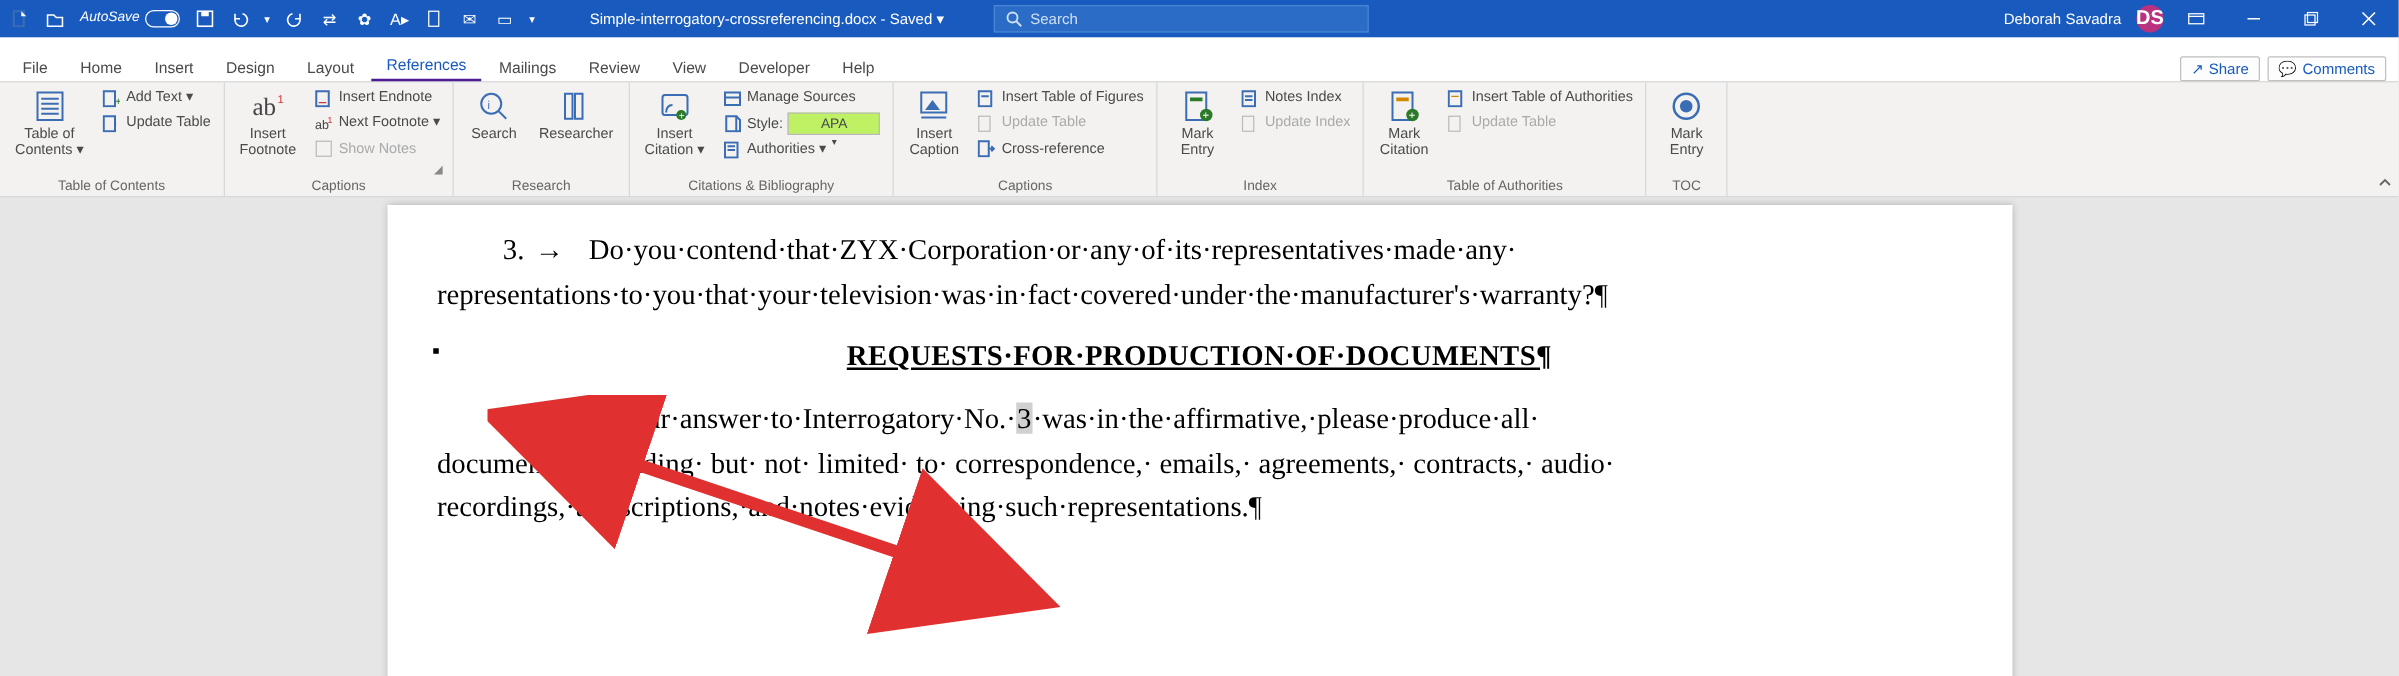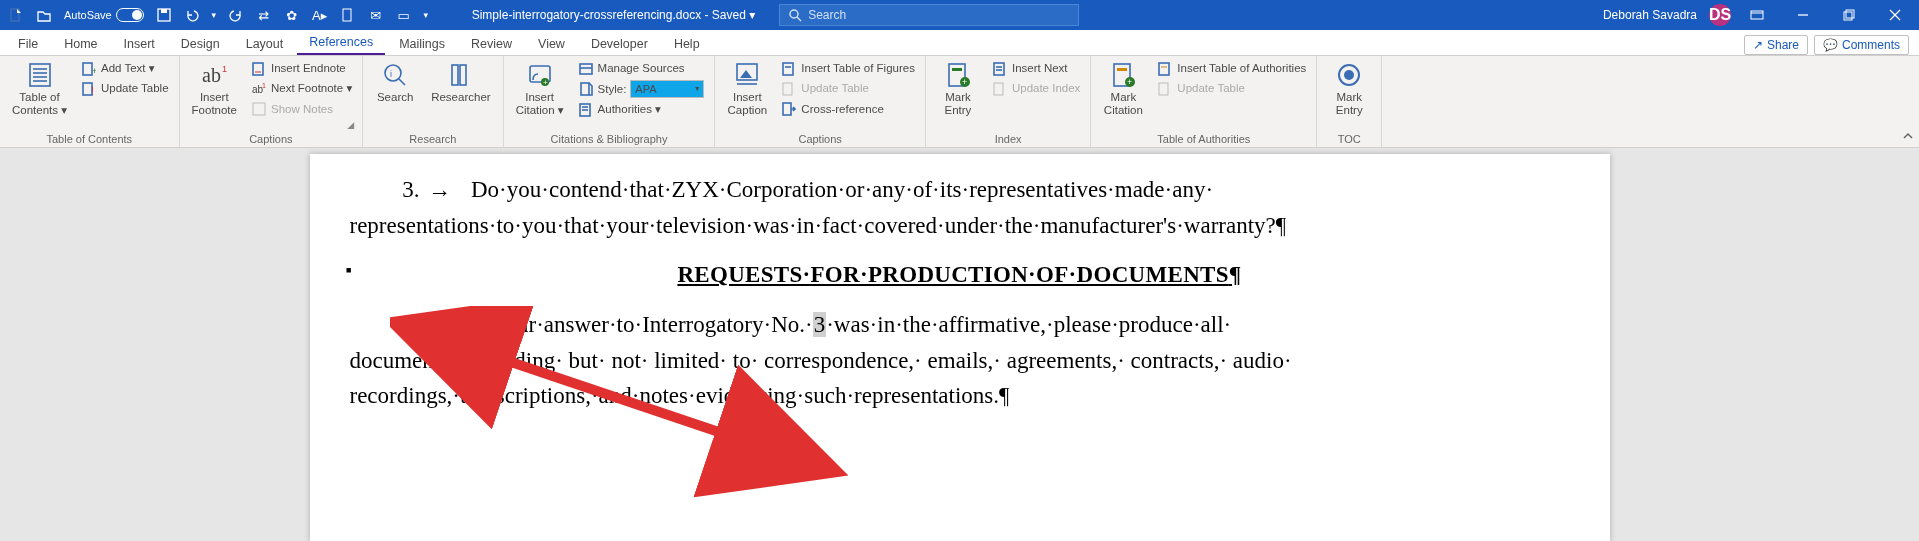--- a/index.html
+++ b/index.html
@@ -27,44 +27,44 @@
     align-items: center;
     gap: 4px;
     flex: 0 0 auto;
   }
   .titlebar .tb-icon {
     width: 24px; height: 24px;
     display:inline-flex;align-items:center;justify-content:center;
     color:#fff;
     font-size:13px;
   }
-  .autosave { display:flex; align-items:center; gap:4px; padding:0 4px; font-size:11px;}
+  .autosave { display:flex; align-items:flex-start; gap:4px; padding:0 4px; font-size:11px;font-style:italic;}
   .toggle { width:28px;height:14px;border:1px solid #fff;border-radius:7px;position:relative;background:#185abd;}
   .toggle::after{content:"";position:absolute;right:1px;top:1px;width:10px;height:10px;border-radius:50%;background:#fff;}
-  .titlebar-center { flex:1; display:flex; align-items:center; justify-content:flex-start; padding-left:40px; gap:24px;}
+  .titlebar-center { flex:1; display:flex; align-items:center; justify-content:flex-start; padding-left:40px; gap:40px;}
   .doc-title { font-size:12px; }
   .search-box {
     background:#2b6cc6;
     border:1px solid #4a85d6;
     height:22px;
     width:300px;
     display:flex;align-items:center;
     color:#d0e0f3;
     padding:0 8px;
     gap:6px;
     font-size:12px;
   }
   .titlebar-right { display:flex;align-items:center;gap:6px;}
   .user-name { font-size:12px; padding:0 6px;}
   .avatar { width:22px;height:22px;border-radius:50%;background:#b83280;color:#fff;display:flex;align-items:center;justify-content:center;font-size:16px;font-weight:600;}
   .win-btn { width:40px;height:30px;display:flex;align-items:center;justify-content:center;}
 
   
   .tabs {
-    height: 26px;
+    height: 36px;
     background:#fff;
     border-bottom:1px solid #d0d0d0;
     display:flex;
     align-items:flex-end;
     padding:0 6px;
     gap:2px;
   }
   .tab {
     padding:4px 12px 4px;
     font-size:12.5px;
@@ -112,22 +112,22 @@
   .small-col { display:flex;flex-direction:column;gap:1px;}
   .small-btn {
     display:flex;align-items:center;gap:4px;
     padding:1px 4px;
     cursor:pointer;
     white-space:nowrap;
     line-height:1.5;
   }
   .small-btn .si { width:16px;height:16px;display:inline-flex;align-items:center;justify-content:center;}
   .style-select {
-    border:1px solid #bbb; background:#0ea5e9; height:18px; width:74px;
-    display:flex;align-items:center;justify-content:space-between;padding:0 4px;font-size:11px;
+    border:1px solid #bbb; background:#bef264; height:18px; width:74px;
+    display:flex;align-items:center;justify-content:space-between;padding:0 4px;font-size:11px;flex-direction:column;
   }
   .launcher { font-size:9px;color:#888;text-align:right;padding-right:2px;margin-top:-14px;margin-bottom:2px;}
 
   .ribbon-collapse {
     margin-left:auto;
     display:flex;align-items:flex-end;padding:4px;
   }
 
   
   .doc-canvas {
@@ -508,21 +508,21 @@
       </div>
       <div class="small-col">
         <div class="small-btn">
             <span class="si">
               <svg width="14" height="14">
                 <rect x="1" y="1" width="10" height="12" class="ico-stroke"></rect>
                 <line x1="3" y1="5" x2="9" y2="5" class="ico-stroke"></line>
                 <line x1="3" y1="8" x2="9" y2="8" class="ico-stroke"></line>
               </svg>
             </span>
-            <span>Insert Next</span>
+            <span>Notes Index</span>
           </div>
         <div class="small-btn" style="color:#aaa">
             <span class="si">
               <svg width="14" height="14">
                 <rect x="1" y="1" width="9" height="12" stroke="#bbb" fill="none"></rect>
               </svg>
             </span>
             <span>Update Index</span>
           </div>
       </div>

